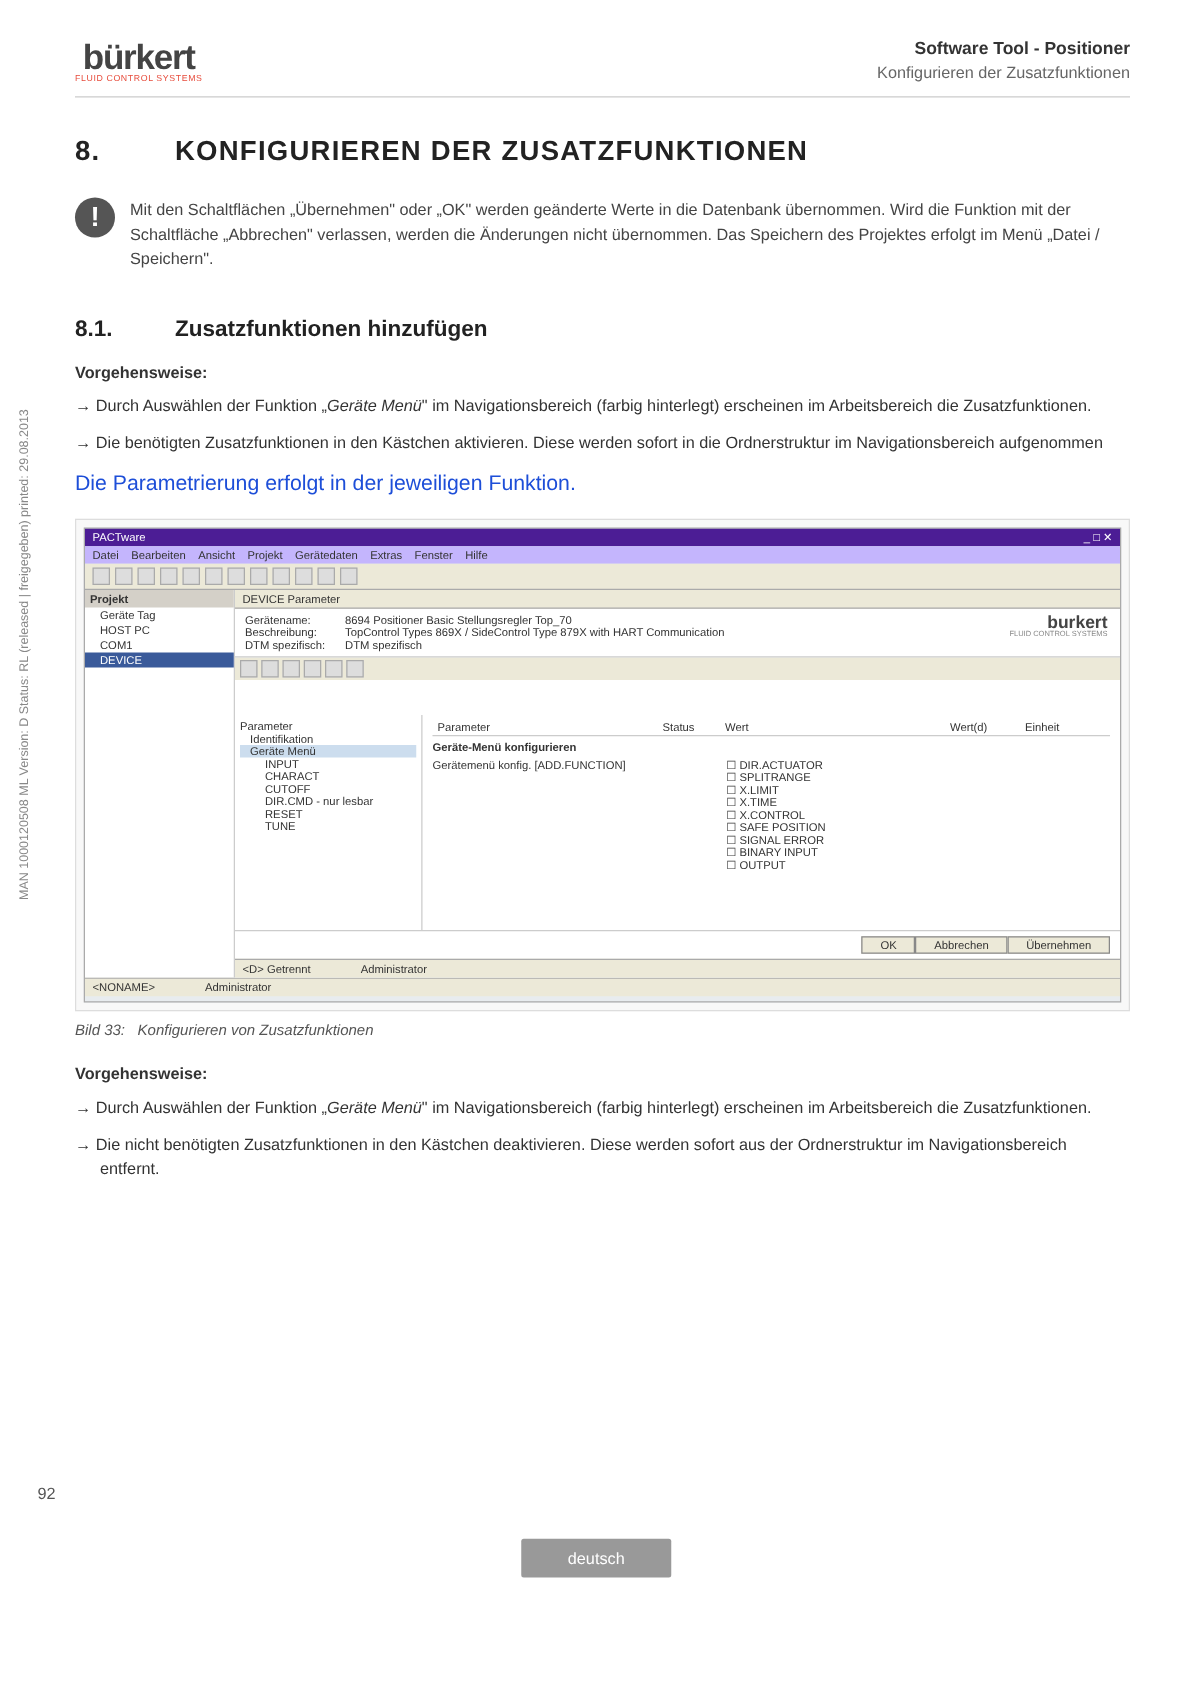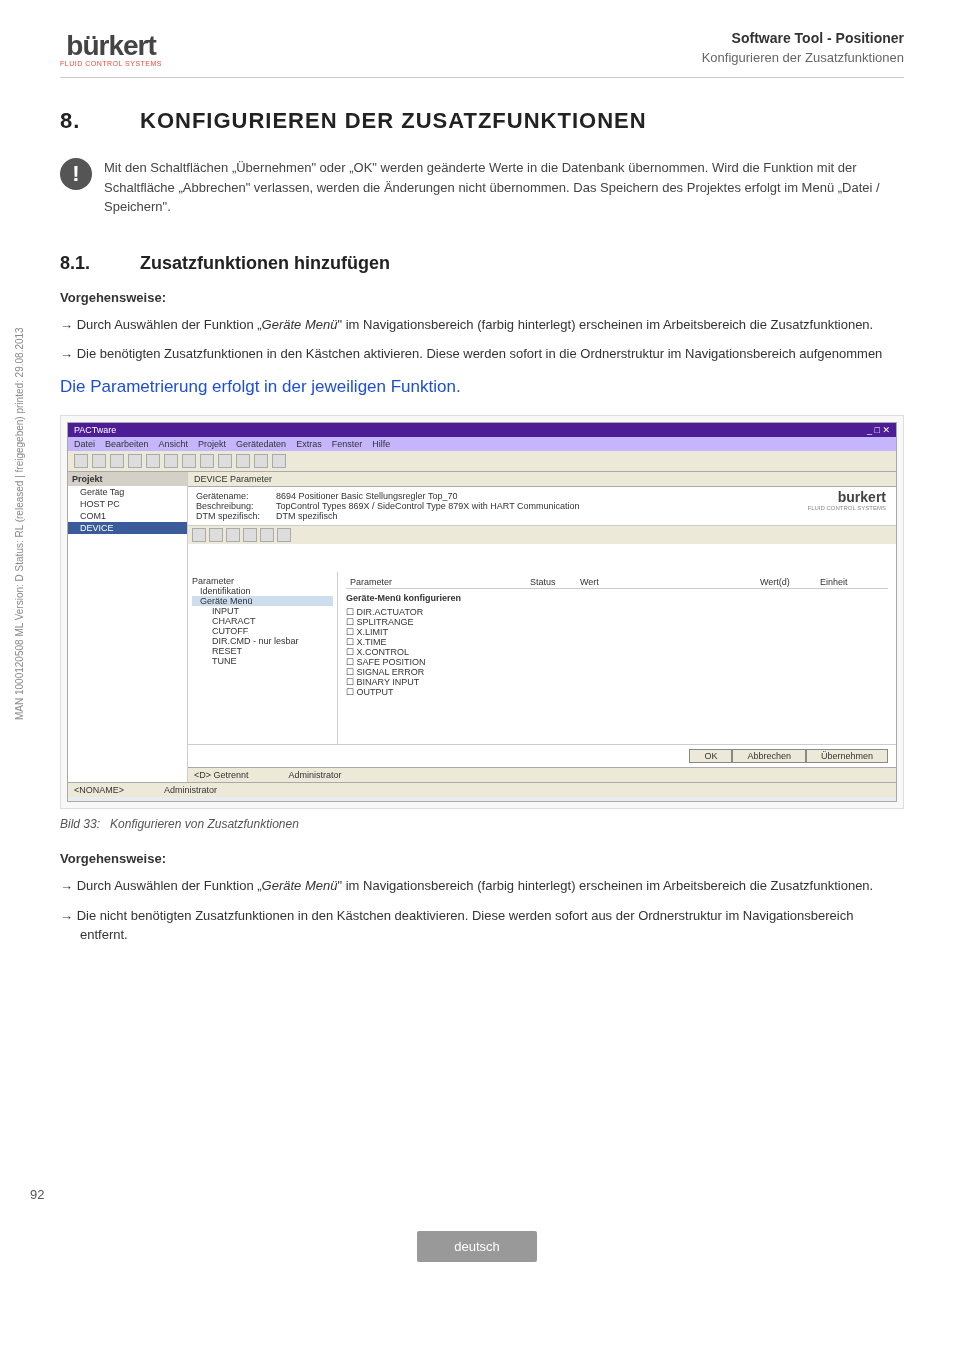--- a/index.html
+++ b/index.html
@@ -179,20 +179,21 @@
             <div class="shot-params">
               <div class="param-hdr">
                 <div style="width:180px">Parameter</div>
                 <div style="width:50px">Status</div>
                 <div style="width:180px">Wert</div>
                 <div style="width:60px">Wert(d)</div>
                 <div>Einheit</div>
               </div>
               <div class="param-title">Geräte-Menü konfigurieren</div>
               <div class="param-row">
+                <div style="width:215px">Gerätemenü konfig. [ADD.FUNCTION]</div>
                 <div>
                   <span class="chk">DIR.ACTUATOR</span>
                   <span class="chk">SPLITRANGE</span>
                   <span class="chk">X.LIMIT</span>
                   <span class="chk">X.TIME</span>
                   <span class="chk">X.CONTROL</span>
                   <span class="chk">SAFE POSITION</span>
                   <span class="chk">SIGNAL ERROR</span>
                   <span class="chk">BINARY INPUT</span>
                   <span class="chk">OUTPUT</span>

